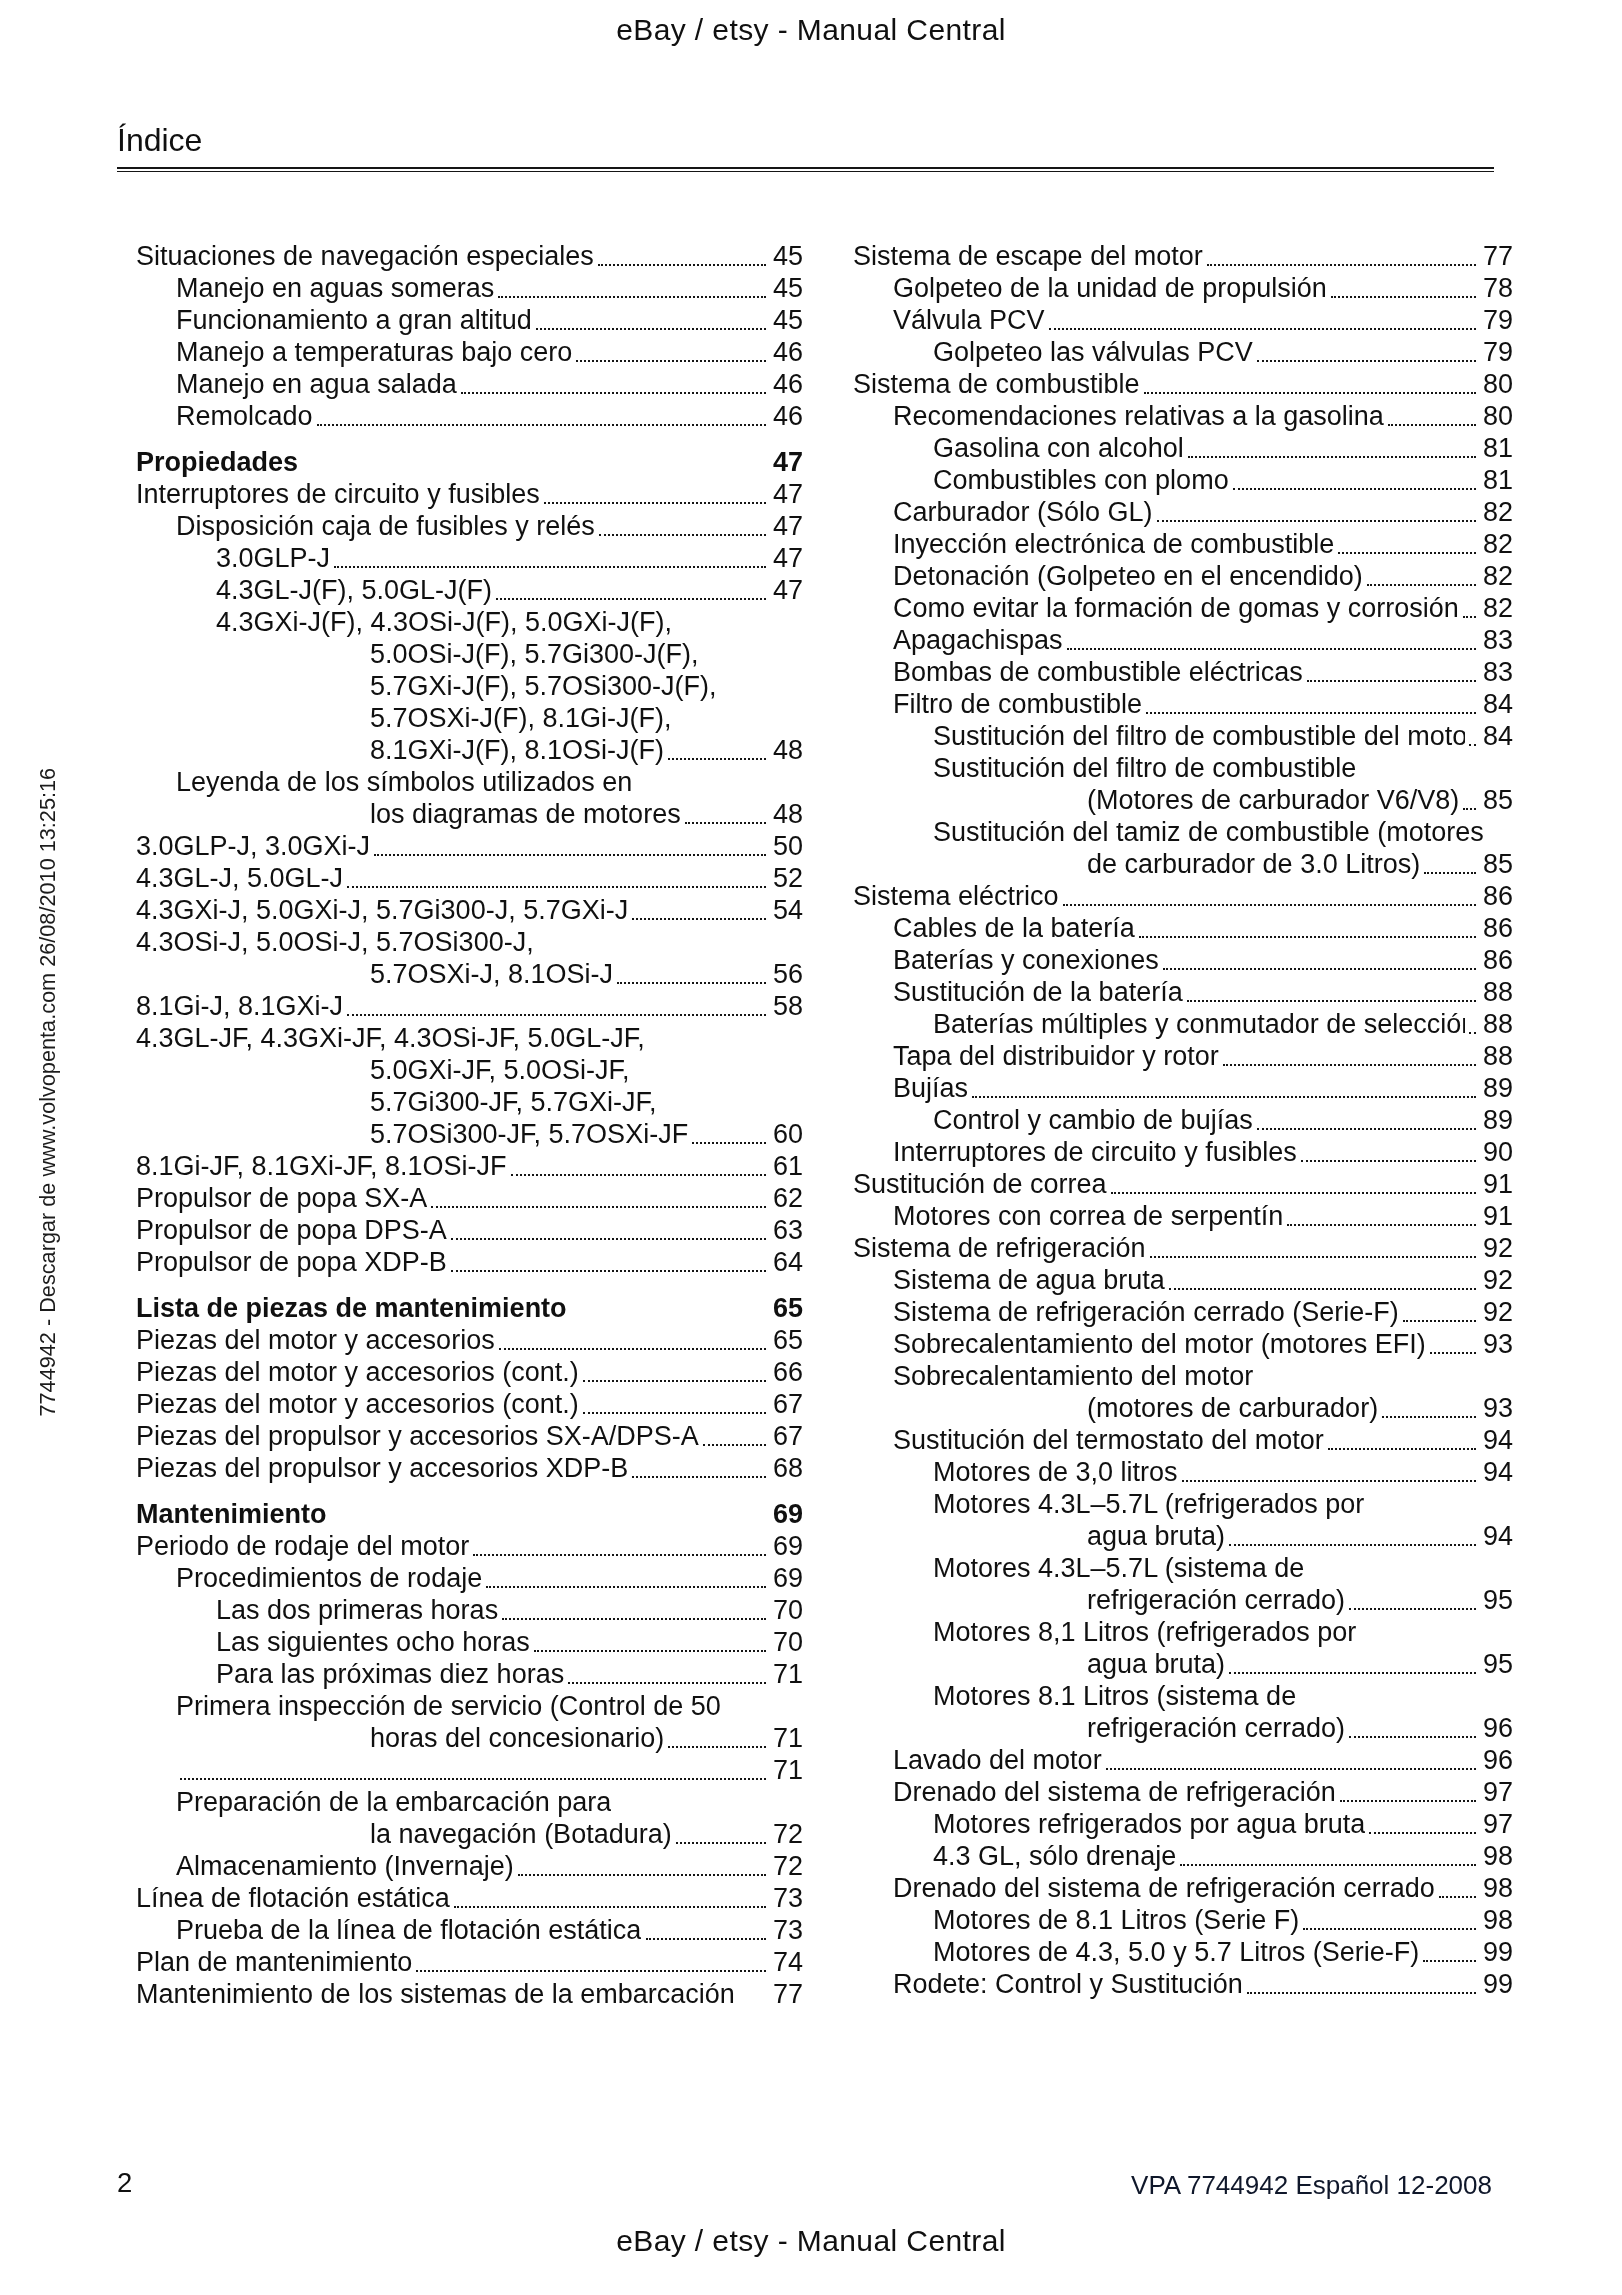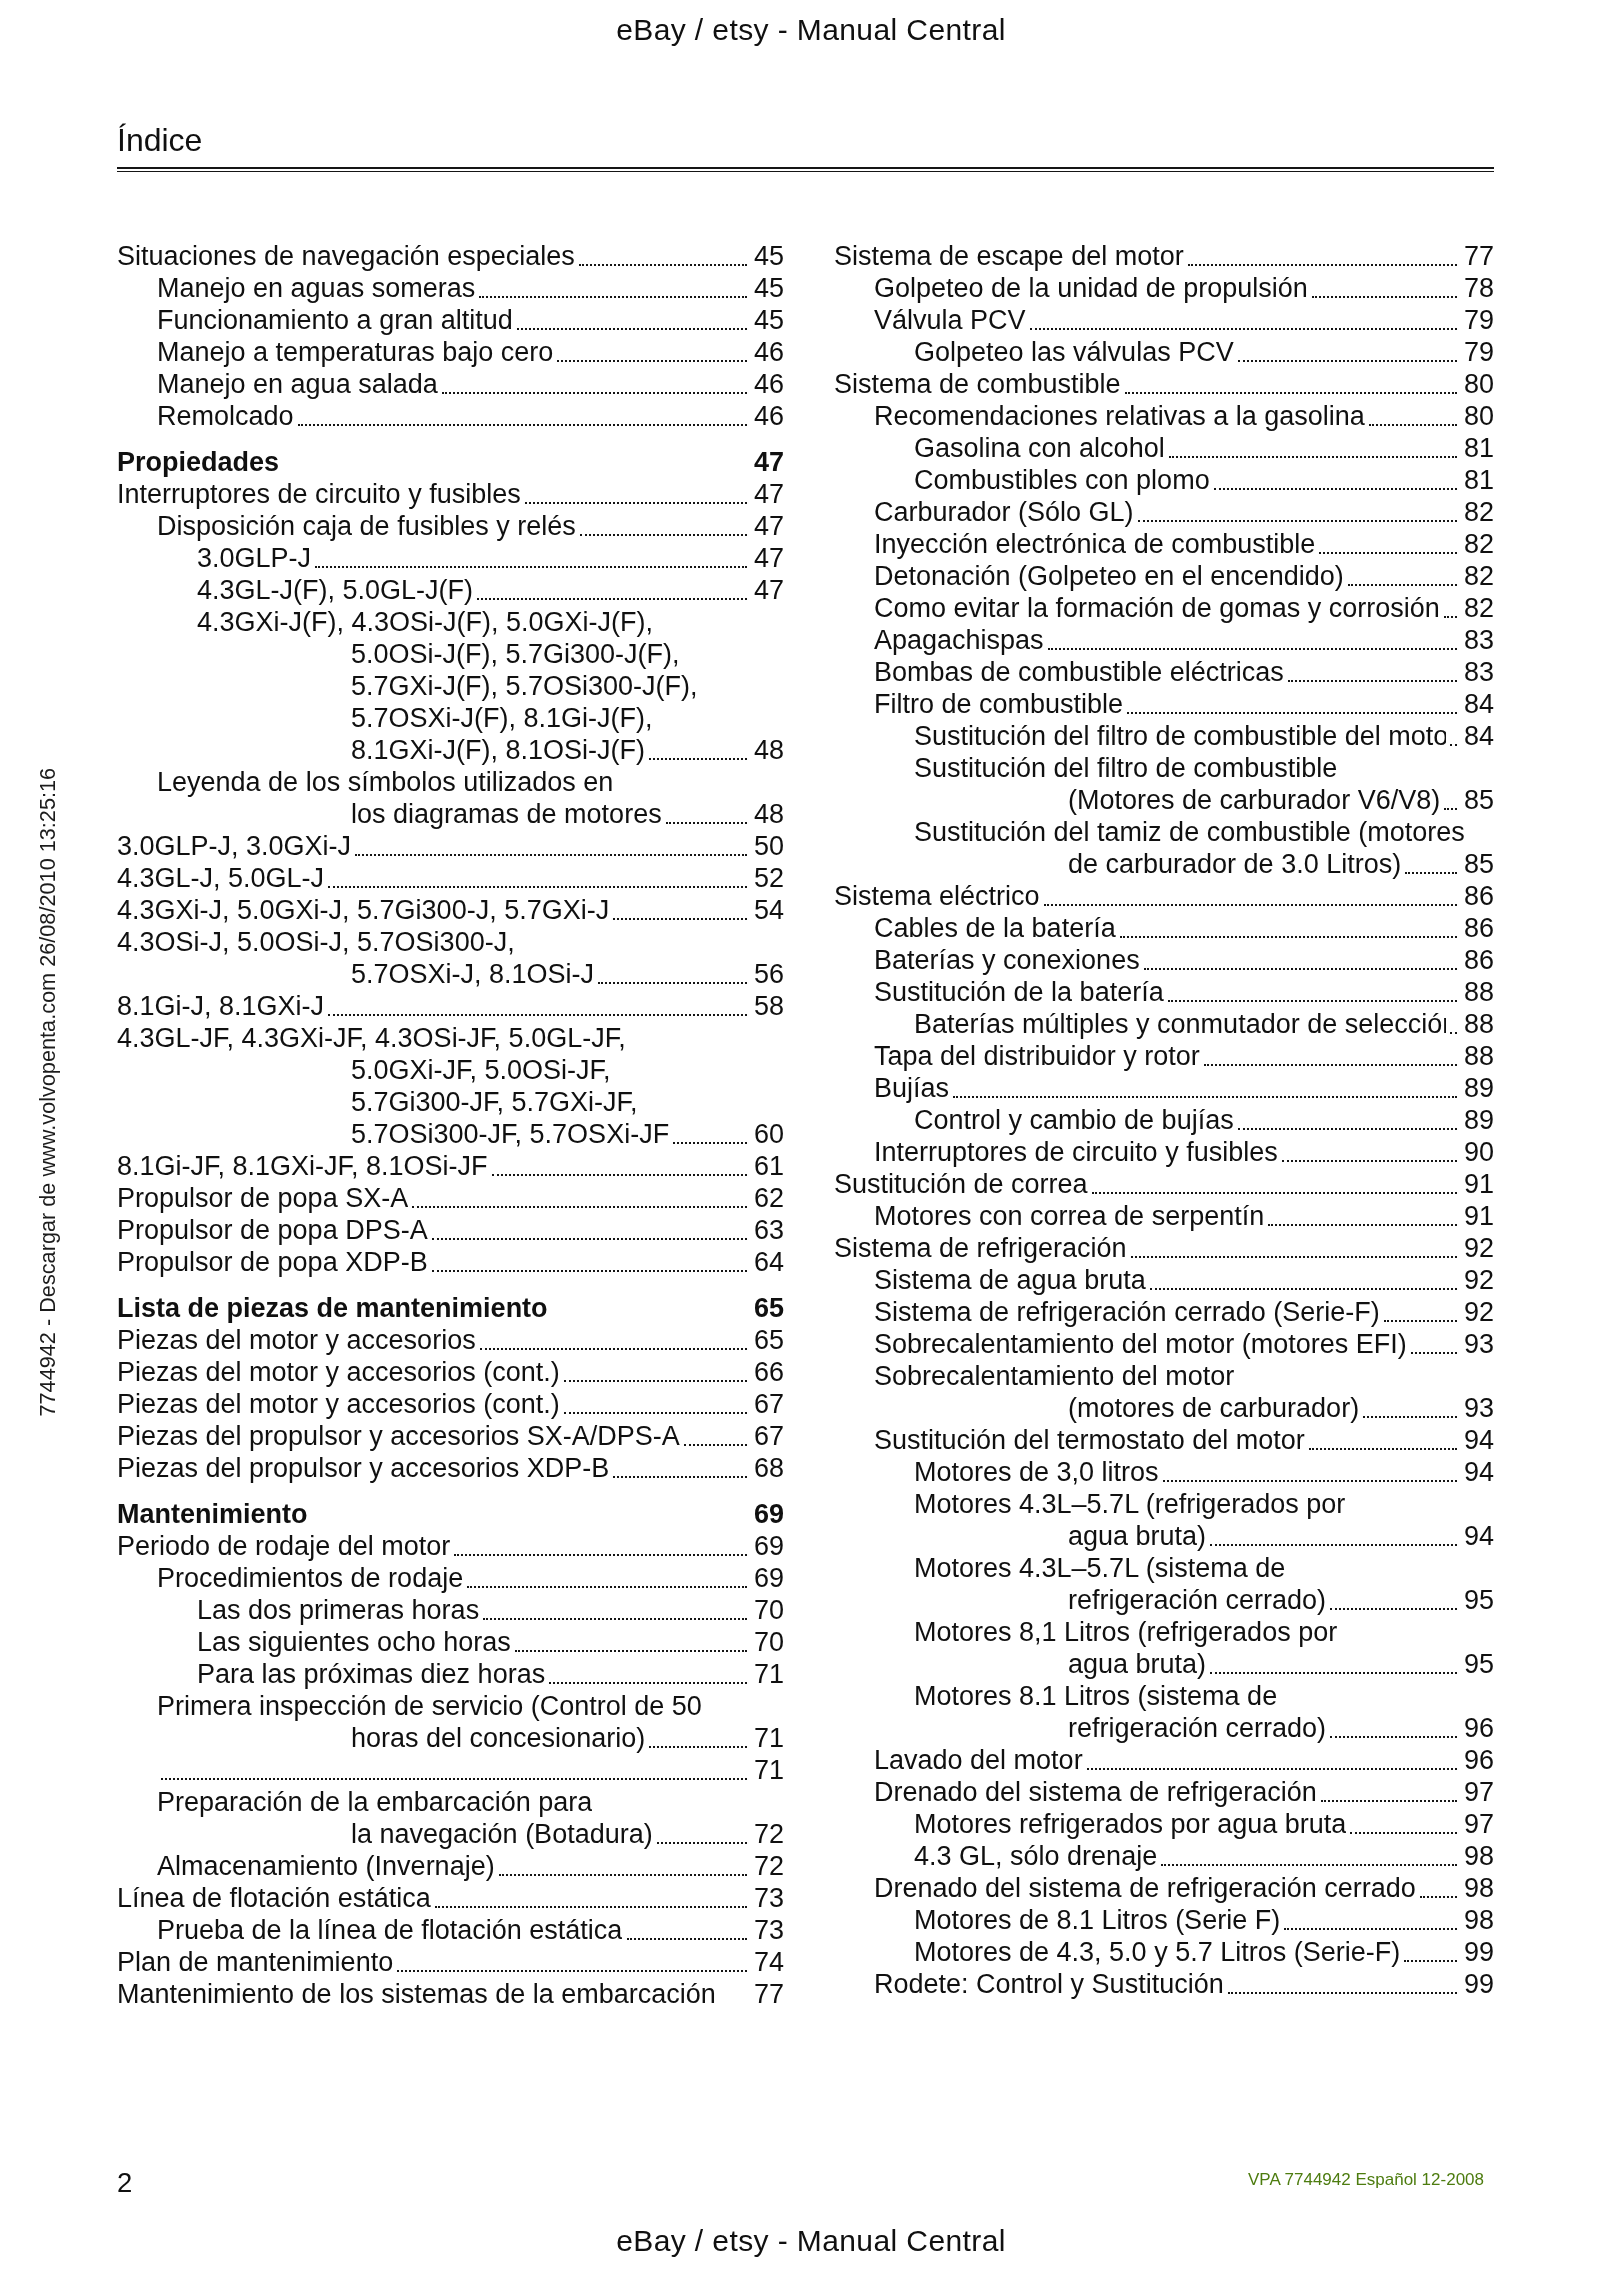--- a/index.html
+++ b/index.html
@@ -13,39 +13,39 @@
   }
   .side-text{
     position:absolute;left:-244px;top:1112px;width:583px;text-align:center;
     font-size:21.7px;color:#1c1c1c;transform:rotate(-90deg);white-space:nowrap;
   }
   .index-title{position:absolute;left:117px;top:122px;font-size:32px;}
   .rule{
     position:absolute;left:117px;top:167px;width:1377px;height:5px;
     border-top:2.5px solid #151515;border-bottom:0.8px solid #151515;box-sizing:border-box;
   }
-  .col{position:absolute;top:240px;font-size:27px;line-height:32px;}
+  .col{position:absolute;top:240px;font-size:27px;line-height:32px;margin-left:19px;}
   .col-left{left:117px;width:667px;}
   .col-right{left:834px;width:660px;}
   .row{display:flex;align-items:flex-end;}
   .lvl0{padding-left:0;}
   .lvl1{padding-left:40px;}
   .lvl2{padding-left:80px;}
   .cont{padding-left:234px;}
   .bold{font-weight:bold;}
   .gap{margin-top:14px;}
   .t{white-space:nowrap;flex:0 1 auto;overflow:hidden;}
   .leader{
     flex:1 1 auto;min-width:6.7px;align-self:flex-end;
     border-bottom:2.5px dotted #141414;margin:0 2.5px 5.8px 4.2px;
   }
   .leader.nodots{border-bottom:none;}
   .pg{flex:0 0 auto;text-align:right;min-width:35px;}
   .footer-page{position:absolute;left:117px;top:2167px;font-size:27.5px;}
-  .footer-ref{position:absolute;right:138px;top:2170px;font-size:17px;color:#4d7c0f;}
+  .footer-ref{position:absolute;right:130px;top:2170px;font-size:26px;color:#0f172a;}
   .bottom-title{
     position:absolute;top:2224px;left:0;width:100%;text-align:center;
     font-size:30px;letter-spacing:0.4px;
   }
 </style>
 </head>
 <body>
 
 <div class="page">
   <div class="top-title">eBay / etsy - Manual Central</div>

